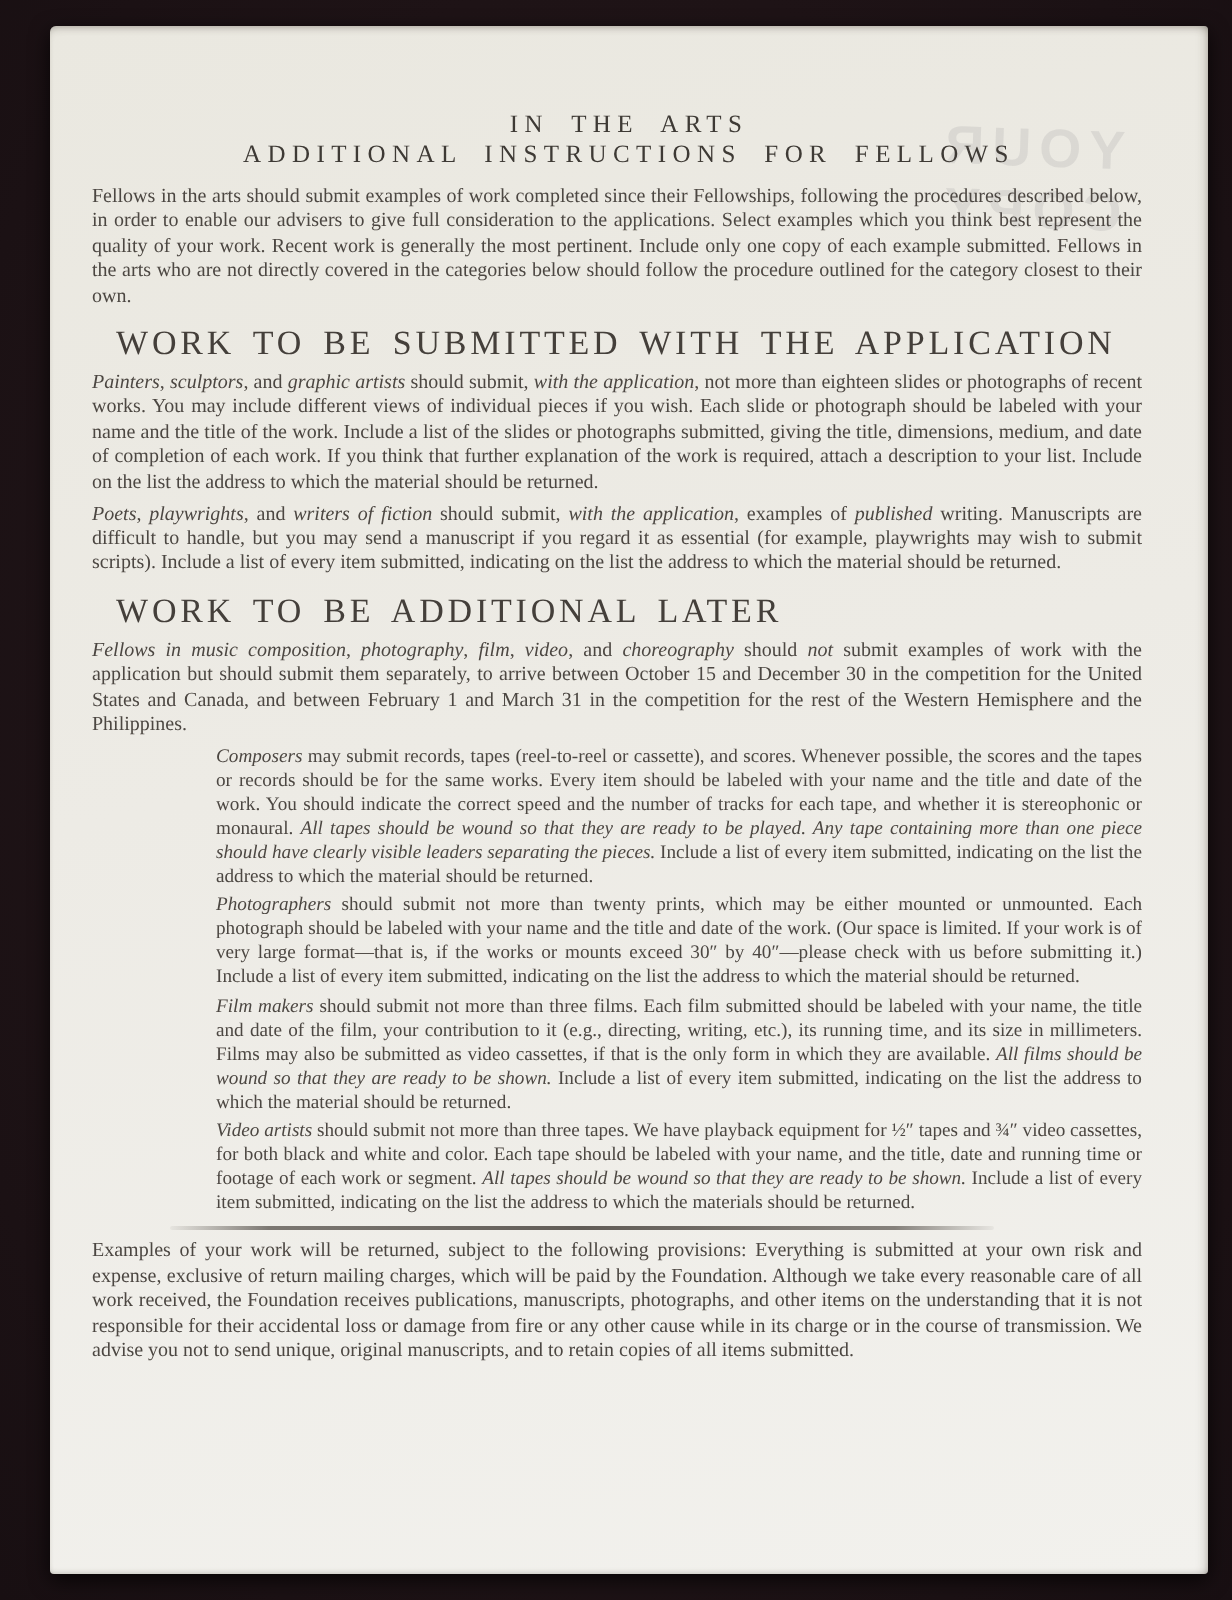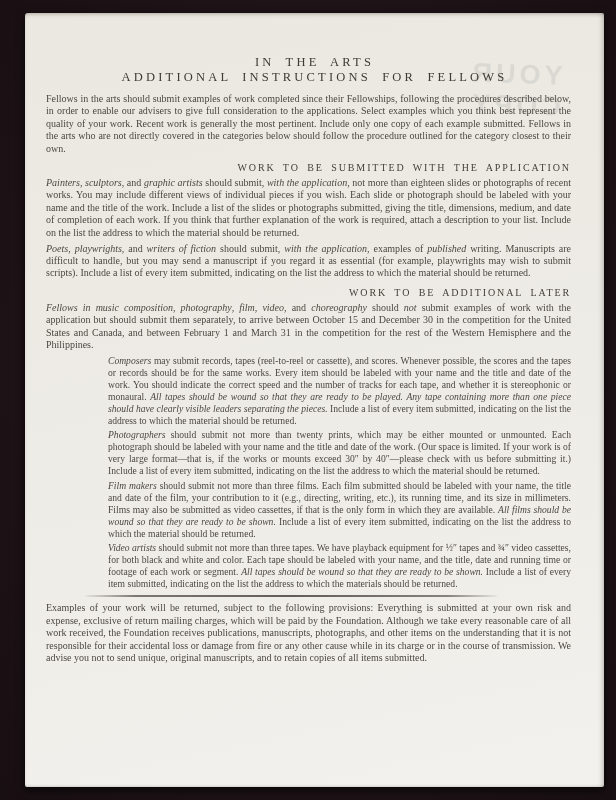--- a/index.html
+++ b/index.html
@@ -51,23 +51,23 @@
   .title {
     text-align: center;
     color: #3e3a35;
     font-size: 12.5px;
     line-height: 15px;
     letter-spacing: 3.2px;
     word-spacing: 5px;
     margin: 0 0 8px 12px;
   }
   .heading {
-    text-align: right;
+    text-align: left;
     color: #443f3a;
-    font-size: 10px;
+    font-size: 17px;
     letter-spacing: 1.9px;
     word-spacing: 3px;
     margin: 7px 0 4px 12px;
   }
   .para {
     margin: 0 0 3.5px 0;
     color: #4c4742;
     font-size: 10px;
     line-height: 12.4px;
     text-align: justify;

